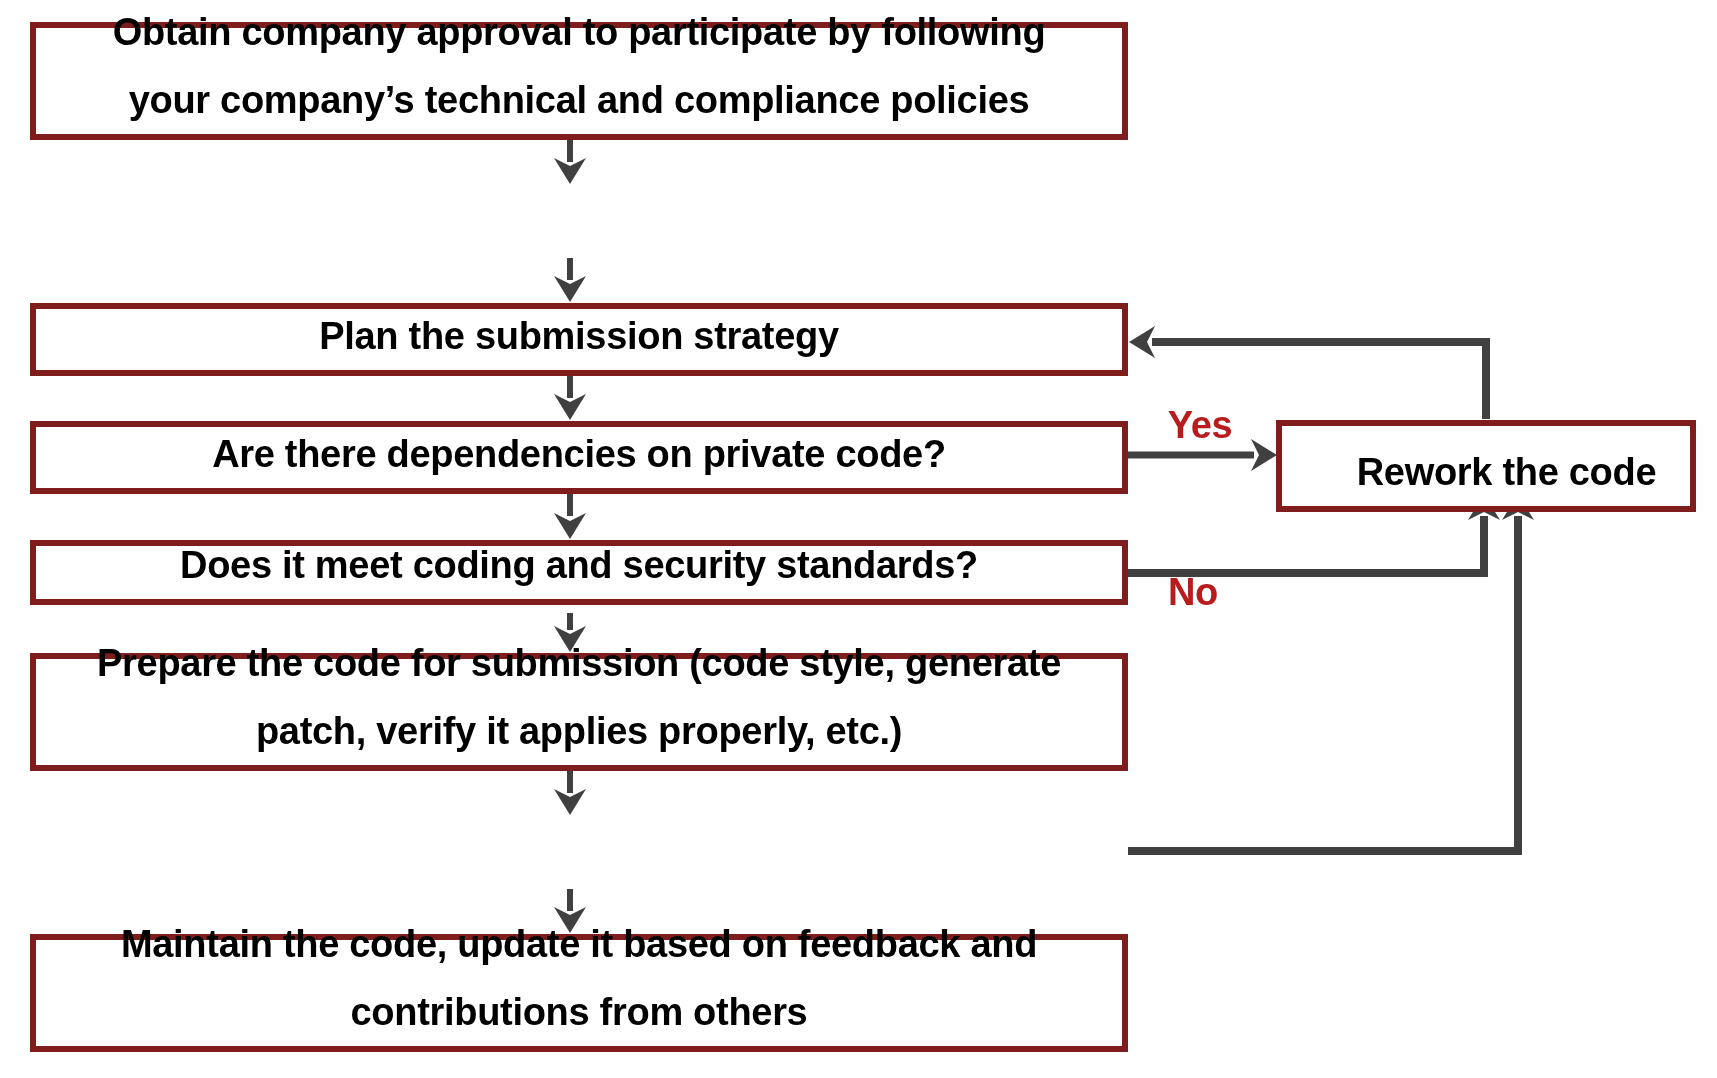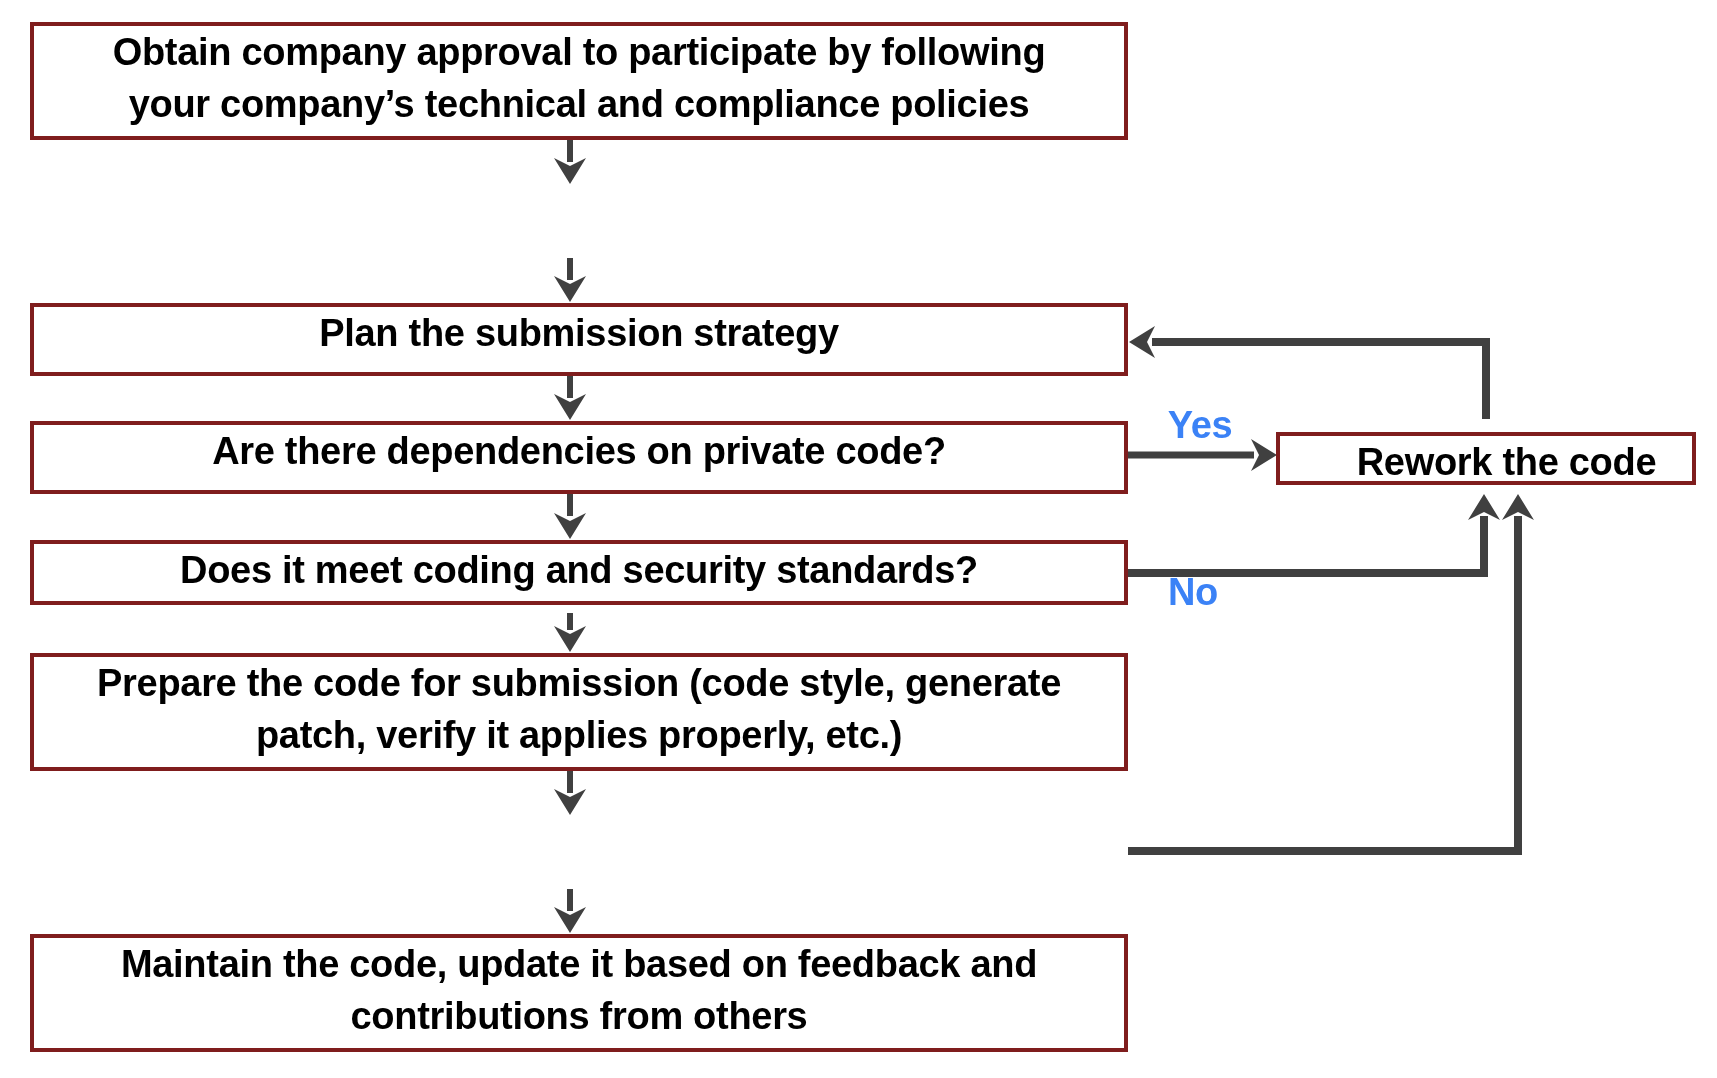--- a/index.html
+++ b/index.html
@@ -8,36 +8,36 @@
     width:1717px;
     height:1078px;
     background:#ffffff;
     font-family:"Liberation Sans", sans-serif;
     overflow:hidden;
   }
   .box{
     position:absolute;
     box-sizing:border-box;
     background:#ffffff;
-    border:4px solid #7f1d1d;
+    border:6px solid #7f1d1d;
     display:flex;
-    align-items:flex-start;
+    align-items:flex-end;
     justify-content:center;
     text-align:center;
     color:#000000;
     font-weight:700;
     font-size:38px;
-    line-height:52px;
+    line-height:68px;
     white-space:pre-line;
     letter-spacing:-0.3px;
   }
   .main-col{left:30px;width:1098px;}
   .edge-label{
     position:absolute;
-    color:#3b82f6;
+    color:#b91c1c;
     font-weight:700;
     font-size:38px;
     line-height:50px;
     text-align:center;
     white-space:pre-line;
     letter-spacing:-0.3px;
   }
   .connectors{
     position:absolute;
     left:0;top:0;
@@ -132,21 +132,21 @@
     <span>Prepare the code for submission (code style, generate
 patch, verify it applies properly, etc.)</span>
   </div>
 
 
   <div class="box main-col" style="top:934px;height:118px;">
     <span>Maintain the code, update it based on feedback and
 contributions from others</span>
   </div>
 
-  <div class="box" style="left:1276px;top:432px;width:420px;height:53px;padding-left:41px;">
+  <div class="box" style="left:1276px;top:420px;width:420px;height:92px;padding-left:41px;">
     <span>Rework the code</span>
   </div>
 
   <div class="edge-label" style="left:1145px;top:400px;width:110px;">Yes</div>
 
   <div class="edge-label" style="left:1135px;top:531px;width:116px;margin-top:36px;">No</div>
 
 
 </div>
 

